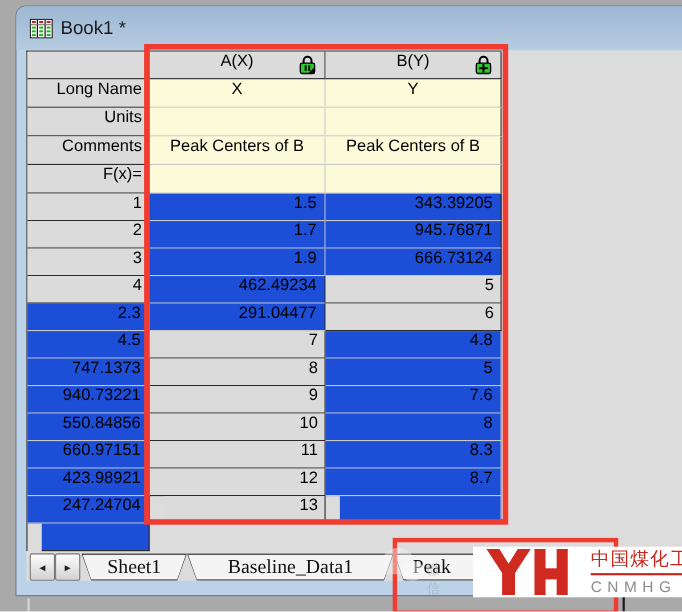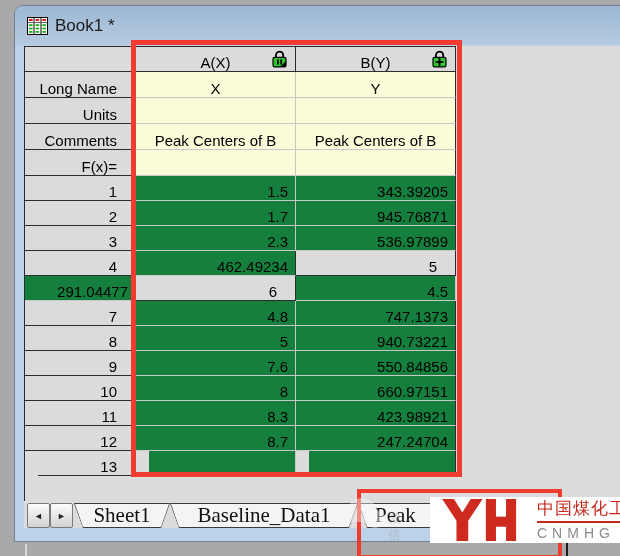--- a/index.html
+++ b/index.html
@@ -27,49 +27,49 @@
 
   
   .tbl {
     position:absolute; left:24px; top:46px;
     display:grid;
     grid-template-columns:111px 160px 160px;
     grid-template-rows:25px 26px 26px 26px 26px repeat(13,25px);
     border-top:1px solid #2b2b2b; border-left:1px solid #2b2b2b;
     font-size:15px; color:#000; z-index:2;
   }
-  .cell { display:flex; align-items:flex-end; overflow:hidden; white-space:nowrap; }
+  .cell { display:flex; align-items:flex-start; overflow:hidden; white-space:nowrap; }
   .ch   { background:#dbdbdb; border-right:1px solid #2b2b2b; border-bottom:1px solid #2b2b2b;
           justify-content:center; position:relative; }
   .rl   { background:#dbdbdb; border-right:1px solid #2b2b2b; border-bottom:1px solid #2b2b2b;
-          justify-content:flex-end; padding-right:18px; }
+          justify-content:flex-end; padding-right:6px; }
   .meta { background:#fbfbd9; border-right:1px solid #c6c6c6; border-bottom:1px solid #c8c8c8;
           justify-content:center; }
-  .data { background:#15803d; border-right:1px solid #c6c6c6; border-bottom:1px solid #c8c8c8;
+  .data { background:#1d4ed8; border-right:1px solid #c6c6c6; border-bottom:1px solid #c8c8c8;
           justify-content:flex-end; padding-right:7px; }
   .colB { border-right:1px solid #2b2b2b; }
   .last { border-bottom:1px solid #2b2b2b;margin-left:13px; }
   .lockwrap { position:absolute; right:6px; top:3px; width:19px; height:19px; }
   .corner-tri { position:absolute; right:3px; bottom:2px; width:0; height:0;
           border-left:6px solid transparent; border-bottom:6px solid #000; }
 
   
   .tabbar { position:absolute; left:27px; top:503px; height:25px; display:flex; z-index:2; }
   .navbtn { width:23px; height:25px; background:linear-gradient(#fdfdfd,#d2d2d2);
             border:1px solid #7a7a7a; border-radius:2px; display:flex; align-items:center;
             justify-content:center; font-size:9px; color:#222; }
   .navbtn + .navbtn { margin-left:0px; }
   .tabs { display:flex; margin-left:1px; }
   .tab  { position:relative; height:25px;
           clip-path:polygon(0 0,100% 0,calc(100% - 9px) 100%,9px 100%);
           background:#3a3a3a; }
   .tab .inner { position:absolute; inset:1px;
           clip-path:polygon(0 0,100% 0,calc(100% - 8px) 100%,8px 100%);
           background:#f4f4f4; display:flex; align-items:center; justify-content:center;
-          font-family:"Liberation Serif", serif; font-size:21px; color:#101010; }
+          font-family:"Liberation Serif", serif; font-size:18px; color:#101010; }
   .tab.t-peak .inner { justify-content:flex-start; padding-left:16px; }
 
   
   .redrect1 { position:absolute; left:131px; top:40px; width:331px; height:437px;
               border:5px solid #f03b30; z-index:5; }
   .redrect2 { position:absolute; left:357px; top:489px; width:205px; height:70px;
               border:4px solid #f03b30; z-index:6; }
 
   
   .faintwm { position:absolute; left:348px; top:496px; z-index:7; opacity:.55; }
@@ -166,25 +166,26 @@
     <div class="cell meta"></div>
     <div class="cell meta colB"></div>
 
   <div class="cell rl">1</div>
       <div class="cell data">1.5</div>
       <div class="cell data colB">343.39205</div>
       <div class="cell rl">2</div>
       <div class="cell data">1.7</div>
       <div class="cell data colB">945.76871</div>
       <div class="cell rl">3</div>
-      <div class="cell data">2.3</div>
-      <div class="cell data colB">536.97899</div>
+      <div class="cell data">1.9</div>
+      <div class="cell data colB">666.73124</div>
       <div class="cell rl">4</div>
       <div class="cell data colB">462.49234</div>
       <div class="cell rl">5</div>
+      <div class="cell data">2.3</div>
       <div class="cell data colB">291.04477</div>
       <div class="cell rl">6</div>
       <div class="cell data">4.5</div>
       <div class="cell rl">7</div>
       <div class="cell data">4.8</div>
       <div class="cell data colB">747.1373</div>
       <div class="cell rl">8</div>
       <div class="cell data">5</div>
       <div class="cell data colB">940.73221</div>
       <div class="cell rl">9</div>

